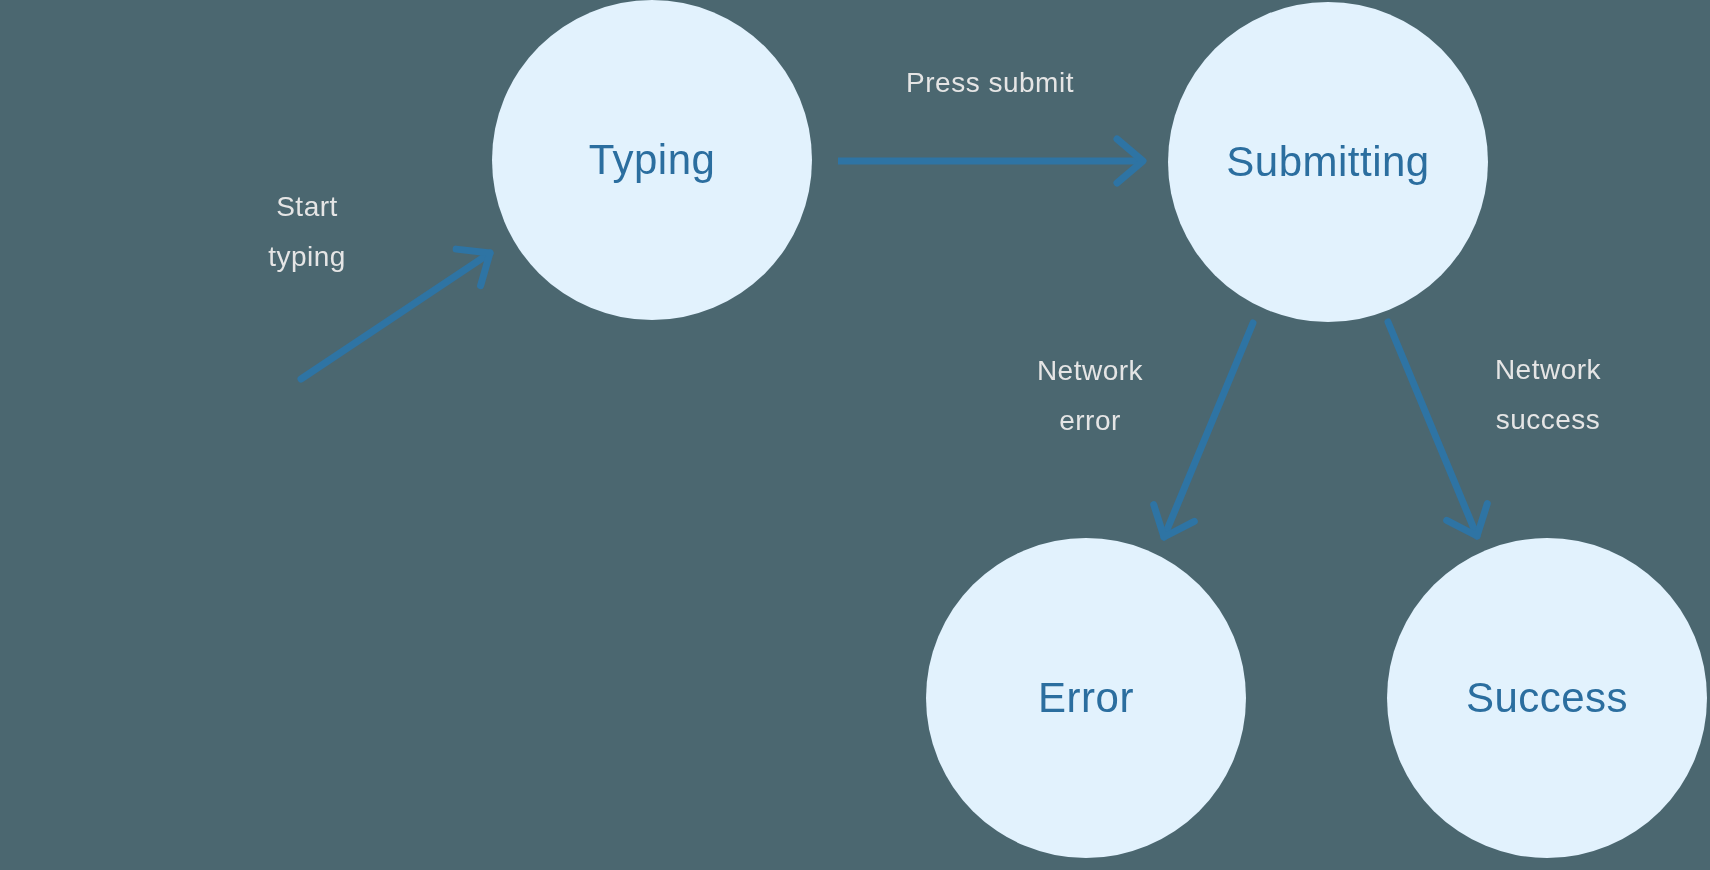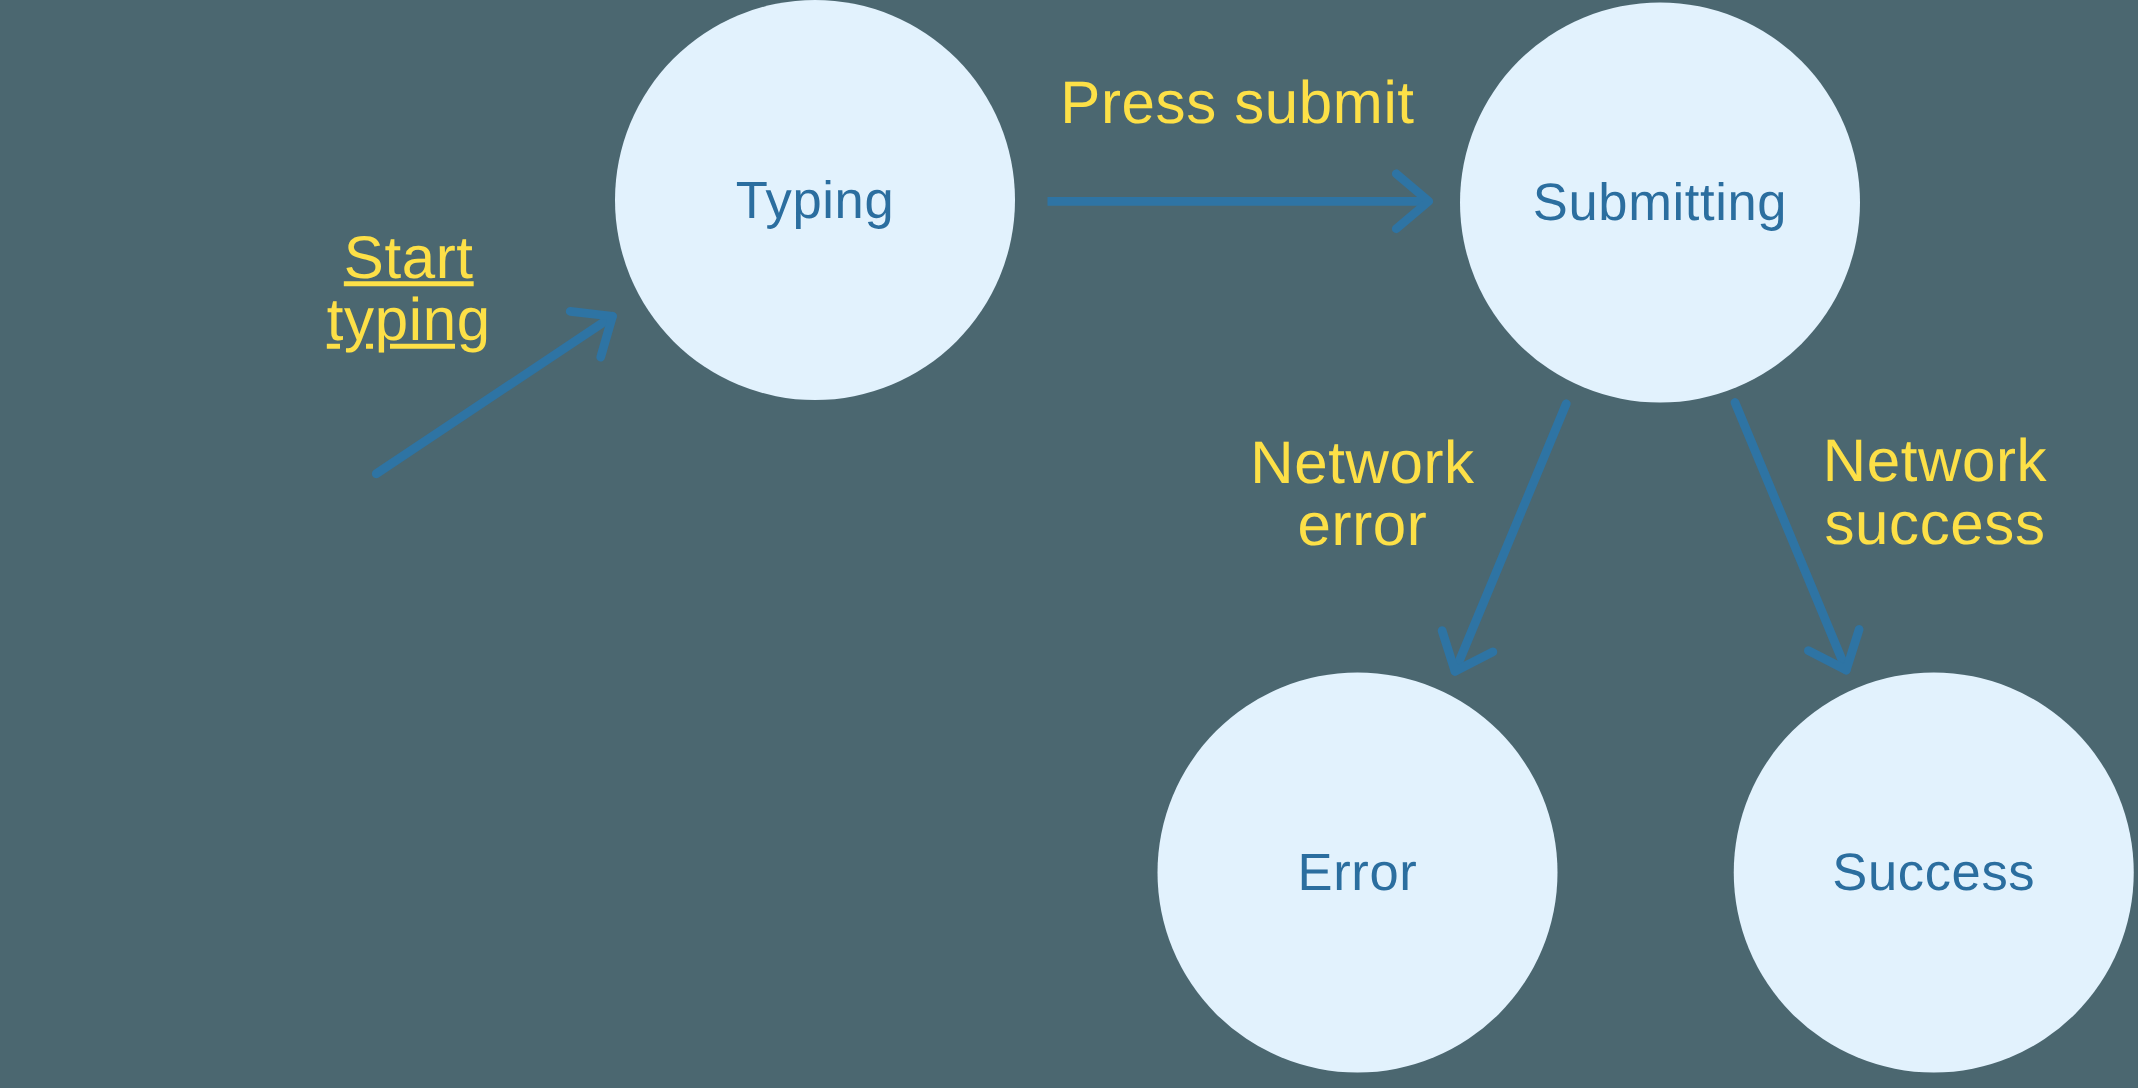--- a/index.html
+++ b/index.html
@@ -37,28 +37,28 @@
   }
   #node-empty      { left: 3px;    top: 339px; width: 320px; height: 320px; }
   #node-typing     { left: 492px;  top: 0px;   width: 320px; height: 320px; }
   #node-submitting { left: 1168px; top: 2px;   width: 320px; height: 320px; }
   #node-error      { left: 926px;  top: 538px; width: 320px; height: 320px; }
   #node-success    { left: 1387px; top: 538px; width: 320px; height: 320px; }
 
   .edge-label {
     position: absolute;
     transform: translateX(-50%);
-    color: #fde047;
-    font-size: 48px;
+    color: #e5e5e5;
+    font-size: 28px;
     line-height: 50px;
     letter-spacing: 0.5px;
     text-align: center;
     white-space: nowrap;
   }
-  #lbl-start-typing    { left: 327px;  top: 182px; text-decoration: underline; }
+  #lbl-start-typing    { left: 307px;  top: 182px; }
   #lbl-press-submit    { left: 990px;  top: 58px;  }
   #lbl-network-error   { left: 1090px; top: 346px; }
   #lbl-network-success { left: 1548px; top: 345px; }
 </style>
 </head>
 <body>
 
 <div class="stage">
 
   <svg class="edges" width="1710" height="870" viewBox="0 0 1710 870">

